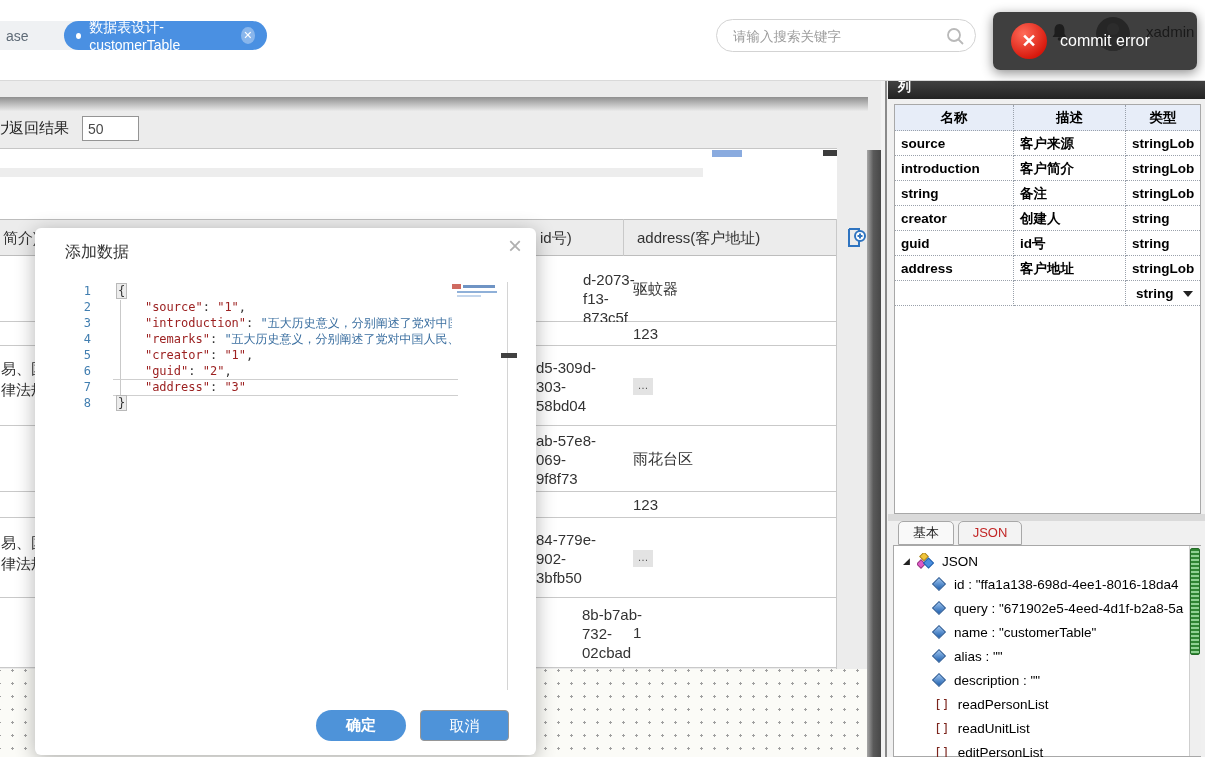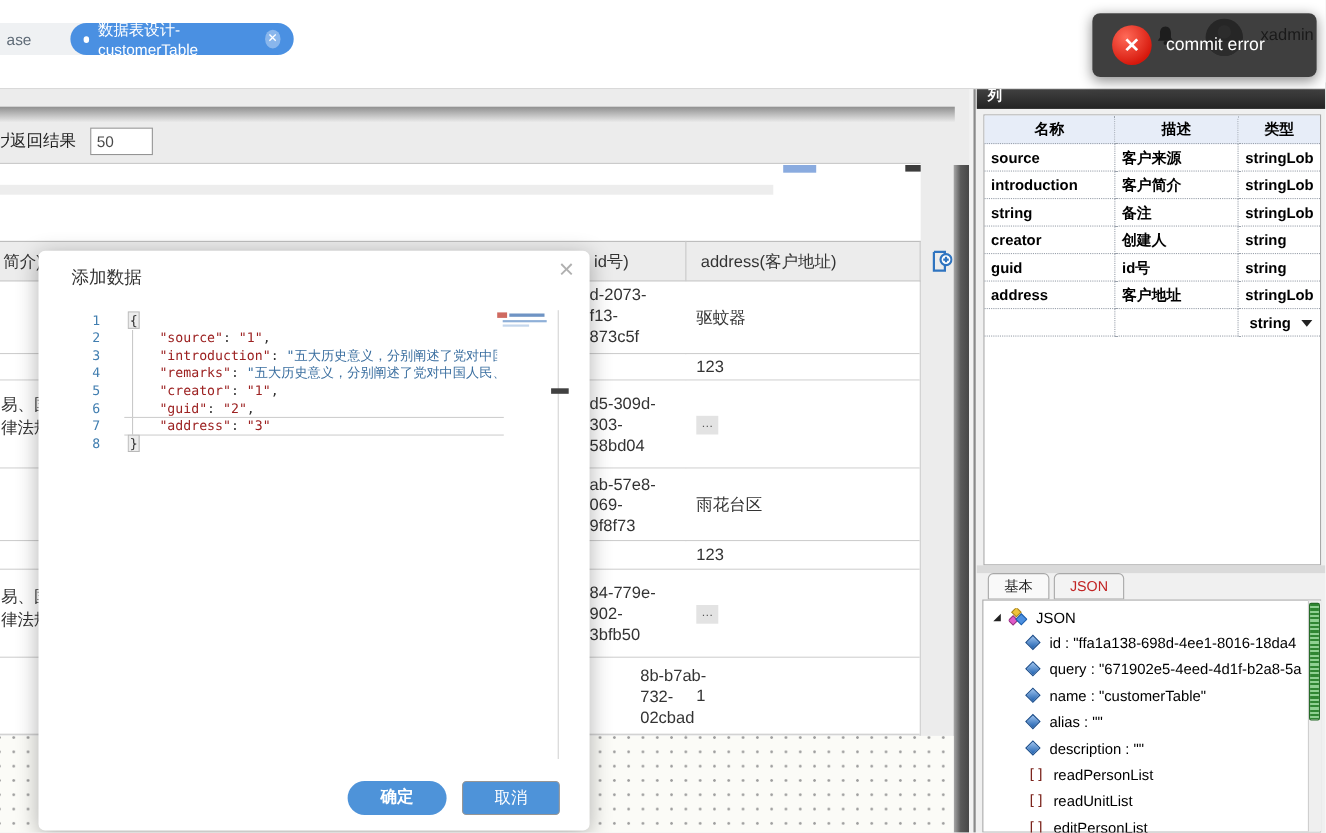--- a/index.html
+++ b/index.html
@@ -122,21 +122,21 @@
 
   <div class="abs bgt-header">
     <span style="left:3px">简介)</span>
     <span style="left:540px">id号)</span>
     <span style="left:637px">address(客户地址)</span>
   </div>
   <div class="abs colline" style="left:623px"></div>
   <div class="abs colline" style="left:836px"></div>
   <div id="bg-rows">
       <div class="bg-row" style="top: 256px; height: 66px;">
-        <div class="bg-guid" style="top: 3px;">
+        <div class="bg-guid" style="top: 14px; padding-left: 47px;">
           <div>d-2073-</div>
           <div>f13-</div>
           <div>873c5f</div>
         </div>
         <div class="bg-addr" style="top: 24px;">驱蚊器</div>
       </div>
       <div class="bg-row" style="top: 322px; height: 24px;">
         <div class="bg-addr" style="top: 3px;">123</div>
       </div>
       <div class="bg-row" style="top: 346px; height: 80px;">
@@ -324,20 +324,27 @@
   <div class="header">
     <div class="tab tab-gray">
       <span>ase</span>
       <span class="close-c">✕</span>
     </div>
     <div class="tab tab-blue">
       <span class="dot"></span>
       <span>数据表设计-customerTable</span>
       <span class="close-c">✕</span>
     </div>
+    <div class="search">
+      <span class="ph">请输入搜索关键字</span>
+      <svg width="19" height="19" viewBox="0 0 19 19">
+        <circle cx="8" cy="8" r="6" fill="none" stroke="#b9b9b9" stroke-width="1.8"></circle>
+        <line x1="12.5" y1="12.5" x2="17" y2="17" stroke="#b9b9b9" stroke-width="1.8"></line>
+      </svg>
+    </div>
     <div class="bell">
       <svg width="17" height="18" viewBox="0 0 17 18">
         <path d="M8.5 1 C5 1 3.5 4 3.5 7 L3.5 11 L1.5 14 L15.5 14 L13.5 11 L13.5 7 C13.5 4 12 1 8.5 1 Z" fill="#2b2b2b"></path>
         <circle cx="8.5" cy="16" r="1.8" fill="#2b2b2b"></circle>
       </svg>
     </div>
     <div class="avatar">
         <span class="head"></span>
         <span class="body"></span>
       </div>

